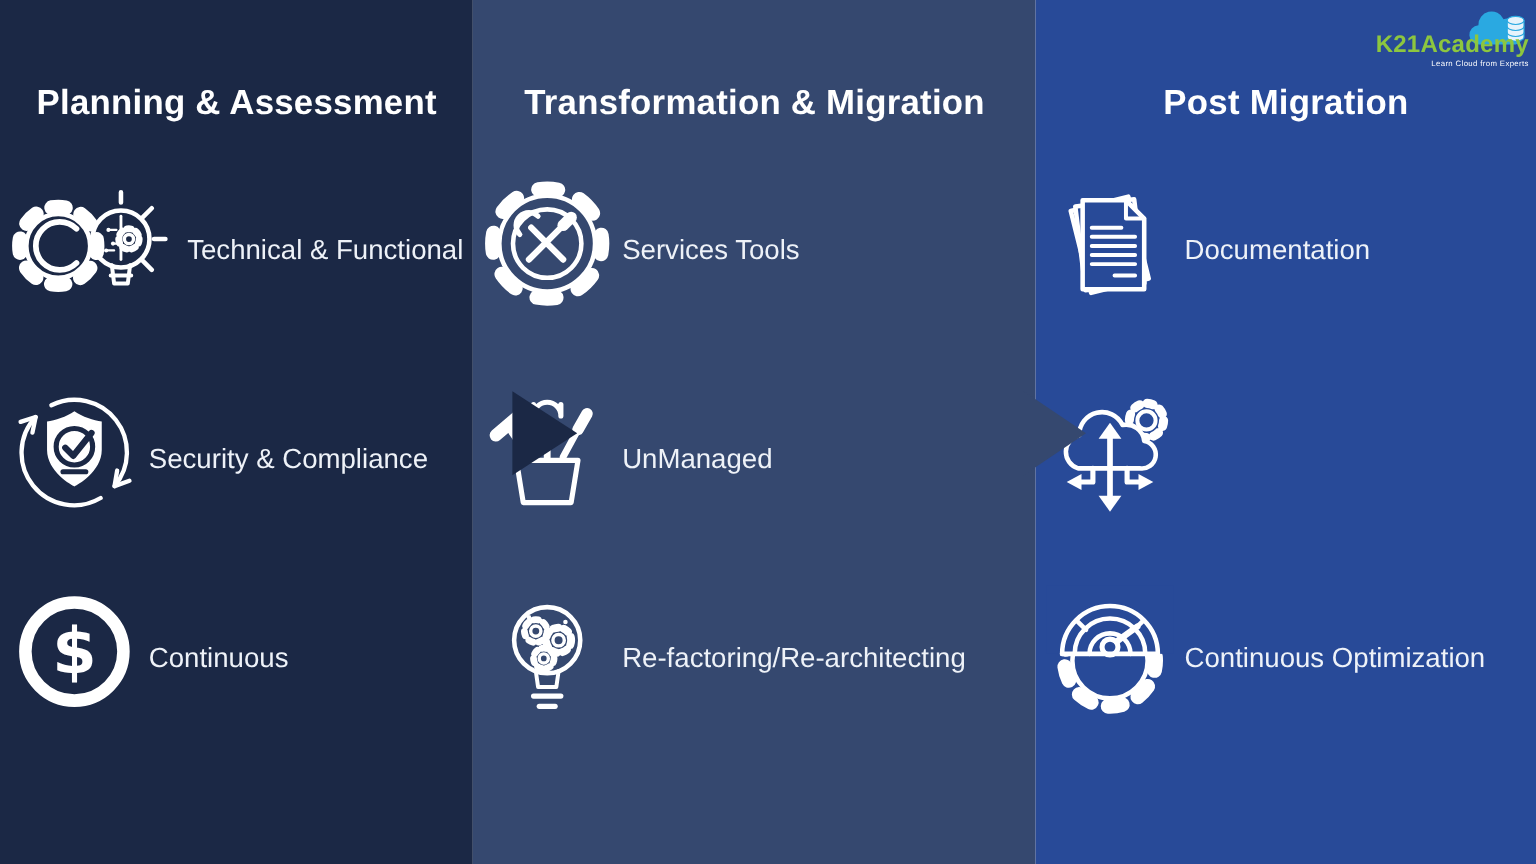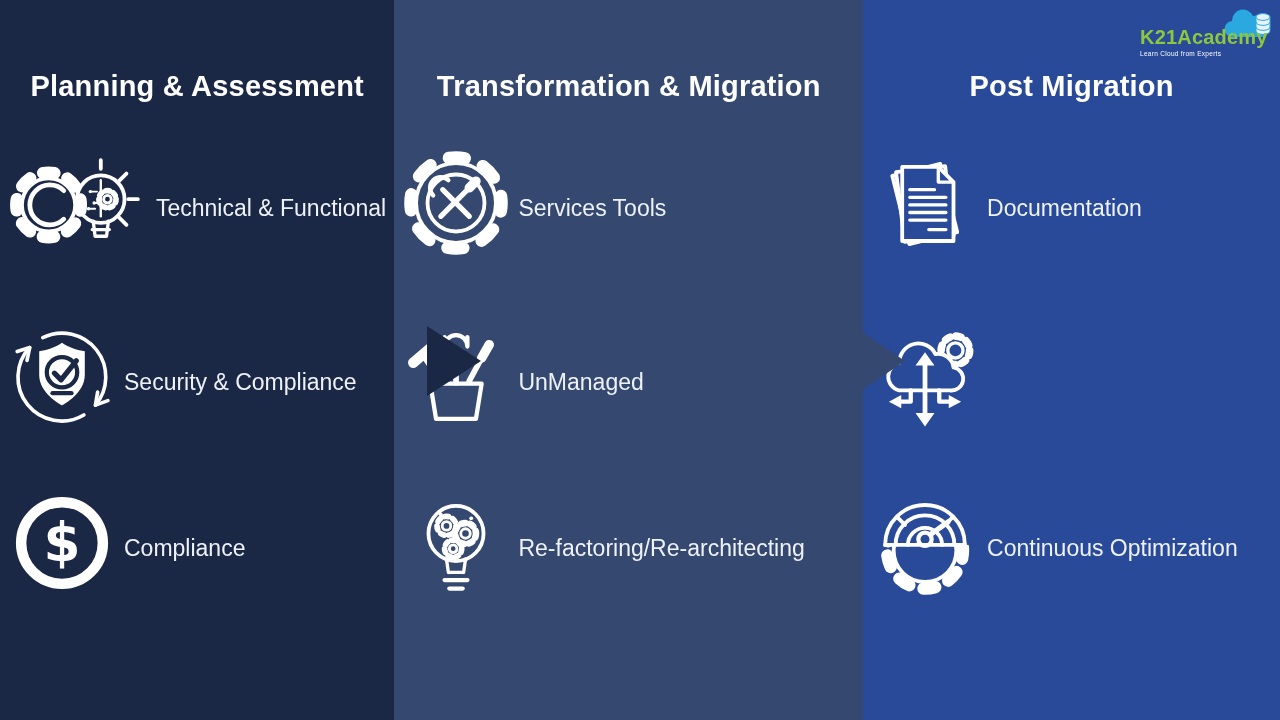--- a/index.html
+++ b/index.html
@@ -15,21 +15,21 @@
   .item-r1{top:146px;}
   .item-r2{top:320px;}
   .item-r3{top:486px;}
   .icon-box{height:114px;display:flex;align-items:center;justify-content:center;}
   .icon-box svg{height:114px;display:block;}
   .item-label{margin-top:10px;font-size:23px;color:var(--label-color);white-space:nowrap;}
   .flow-arrow{position:absolute;top:326px;width:0;height:0;
     border-top:35px solid transparent;border-bottom:35px solid transparent;z-index:5;}
   #arrow-1{left:427px;border-left:54px solid var(--col1-bg);}
   #arrow-2{left:853px;border-left:52px solid var(--col2-bg);}
-  .logo{position:absolute;top:4px;right:6px;width:134px;text-align:left;z-index:6;}
+  .logo{position:absolute;top:4px;right:6px;width:134px;text-align:right;z-index:6;}
   .logo-cloud{position:absolute;top:2px;right:0;width:52px;height:38px;z-index:1;}
   .logo-text{position:relative;z-index:2;margin-top:22px;font-size:20px;font-weight:800;
     color:var(--logo-green);letter-spacing:.2px;}
   .logo-tag{position:relative;z-index:2;margin-top:1px;font-size:6.5px;color:#ffffff;letter-spacing:.3px;}
   .ic{stroke:var(--icon-color);fill:none;stroke-linecap:round;stroke-linejoin:round;}
 </style>
 </head>
 <body>
 
 <div class="canvas">
@@ -78,21 +78,21 @@
       <div class="item-label">Security &amp; Compliance</div>
     </div>
 
     <div class="item item-r3">
       <div class="icon-box" style="width:124px;">
         <svg viewBox="0 0 120 120" width="114" height="114">
           <circle cx="60" cy="60" r="43" stroke="var(--icon-color)" stroke-width="11" fill="none"></circle>
           <text x="60" y="79" font-size="56" font-weight="bold" fill="var(--icon-color)" text-anchor="middle" font-family="DejaVu Sans, sans-serif">$</text>
         </svg>
       </div>
-      <div class="item-label">Compliance</div>
+      <div class="item-label">Continuous</div>
     </div>
   </section>
 
   <section class="col col-2">
     <h2 class="col-title">Transformation &amp; Migration</h2>
 
     <div class="item item-r1">
       <div class="icon-box" style="width:124px;">
         <svg viewBox="0 0 120 120" width="114" height="114">
           <g class="ic">

